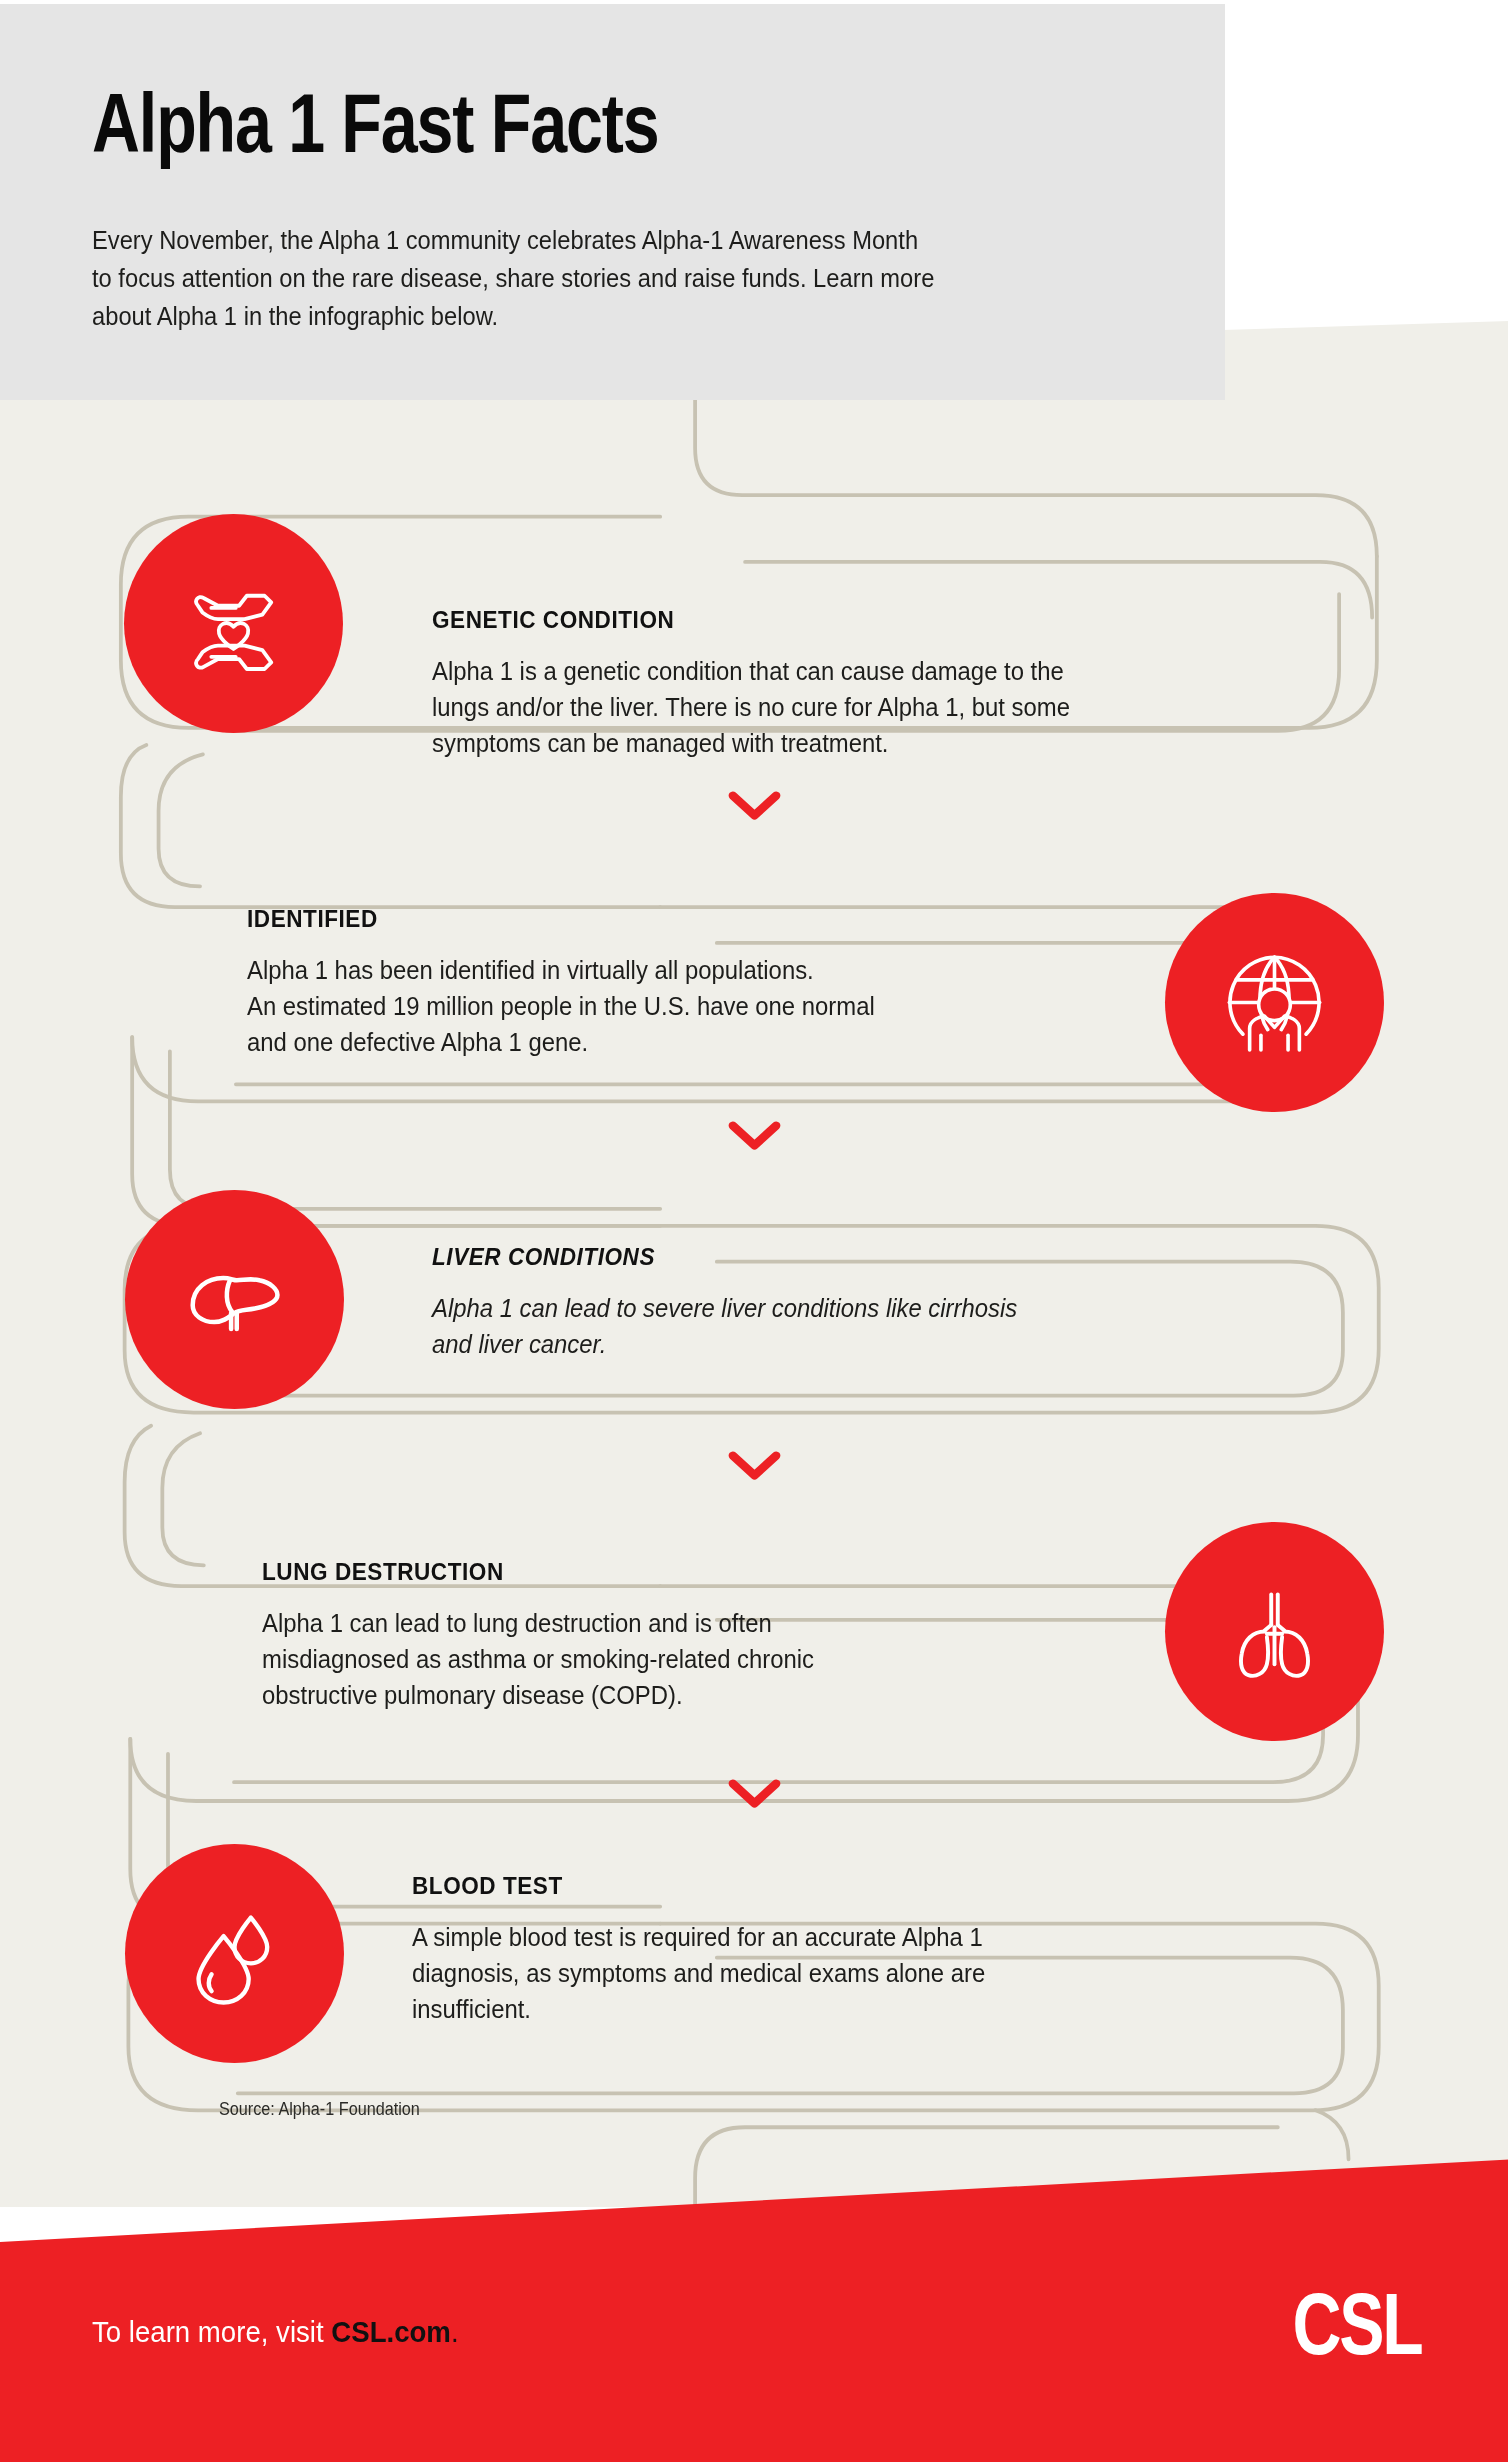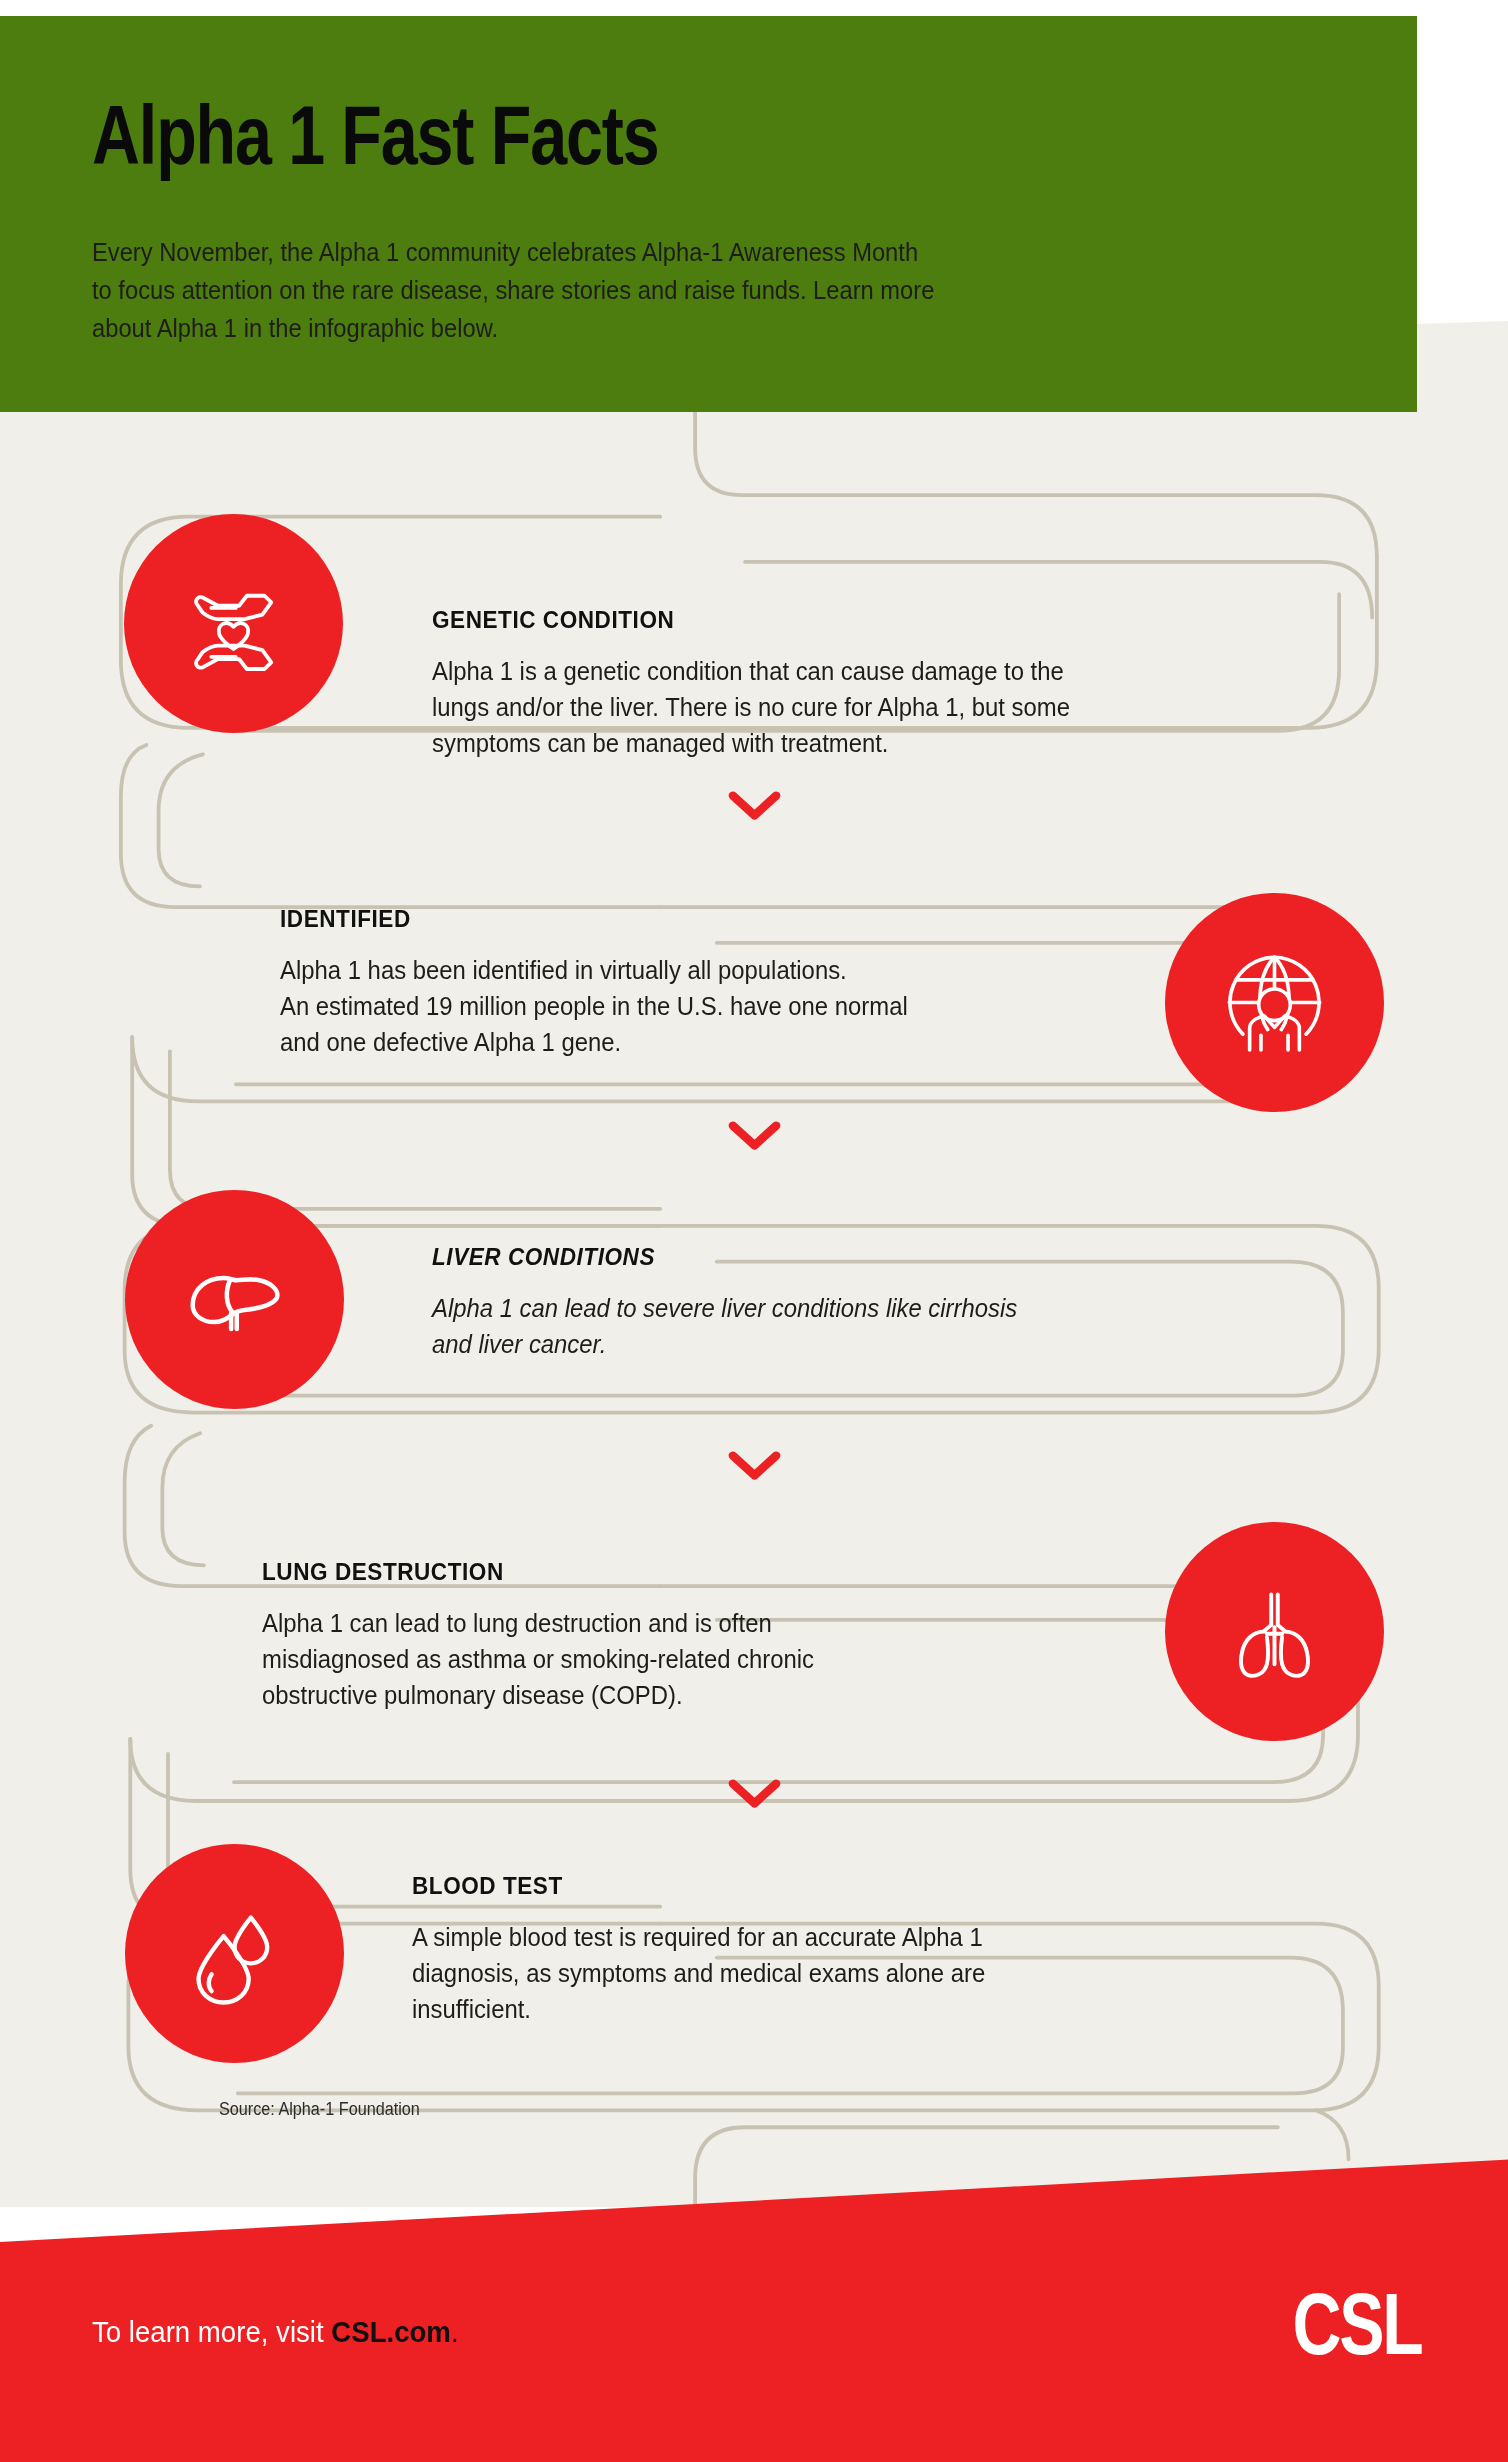--- a/index.html
+++ b/index.html
@@ -6,21 +6,21 @@
   body{
     width:1509px;height:2462px;
     background:#ffffff;
     font-family:"Liberation Sans", sans-serif;
     overflow:hidden;
     position:relative;
   }
   #stage{position:relative;width:1509px;height:2462px;overflow:hidden;}
 
   
-  .header{position:absolute;left:0;top:16px;width:1417px;height:396px;background:#4d7c0f;z-index:5;}
+  .header{position:absolute;left:0;top:4px;width:1225px;height:396px;background:#e5e5e5;z-index:5;}
   .page-title{
     position:absolute;left:92px;top:74px;
     font-size:83px;line-height:91px;
     font-weight:700;letter-spacing:-1.4px;
     color:#0a0a0a;
     transform:scaleX(.80);transform-origin:left top;
     white-space:nowrap;
   }
   .intro{
     position:absolute;left:92px;top:217px;width:1132px;
@@ -188,21 +188,21 @@
           <path d="M50 10 C66 26 66 60 56 74"></path>
 
           <circle cx="50" cy="52" r="14" fill="#ED2024"></circle>
 
           <path d="M28 92 L28 73 C28 66 36 63 41 62 L50 72 L59 62 C64 63 72 66 72 73 L72 92"></path>
           <path d="M38 92 L38 79"></path>
           <path d="M62 92 L62 79"></path>
         </g>
       </svg>
     </div>
-    <div class="ctext" style="left:247px;top:905px;width:924px;margin-left:33px;">
+    <div class="ctext" style="left:247px;top:905px;width:924px;">
       <div class="ctitle">IDENTIFIED</div>
       <div class="cbody">
         <span>Alpha 1 has been identified in virtually all populations.</span>
         <span>An estimated 19 million people in the U.S. have one normal</span>
         <span>and one defective Alpha 1 gene.</span>
       </div>
     </div>
   </div>
 
   <div class="chev" style="left:728px;top:1120px;">

